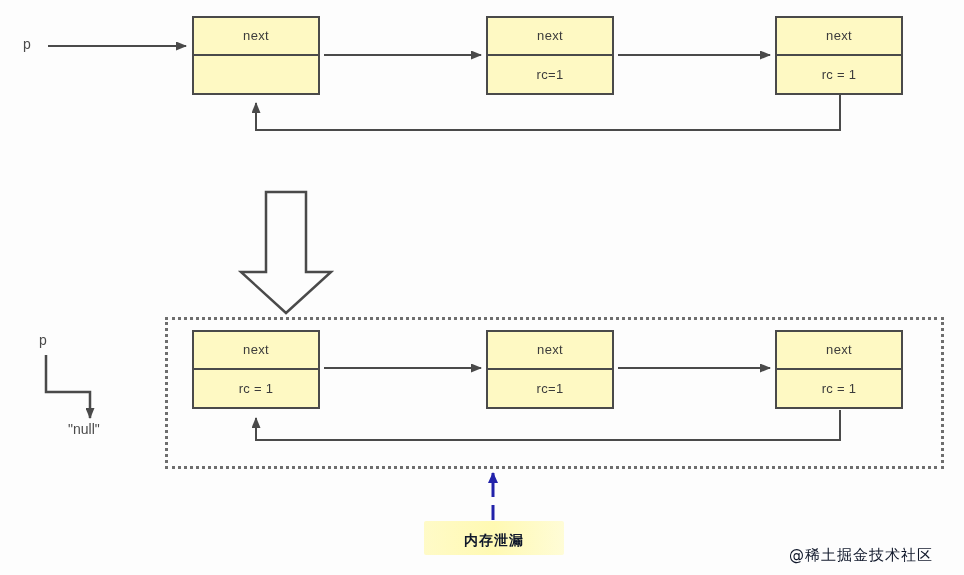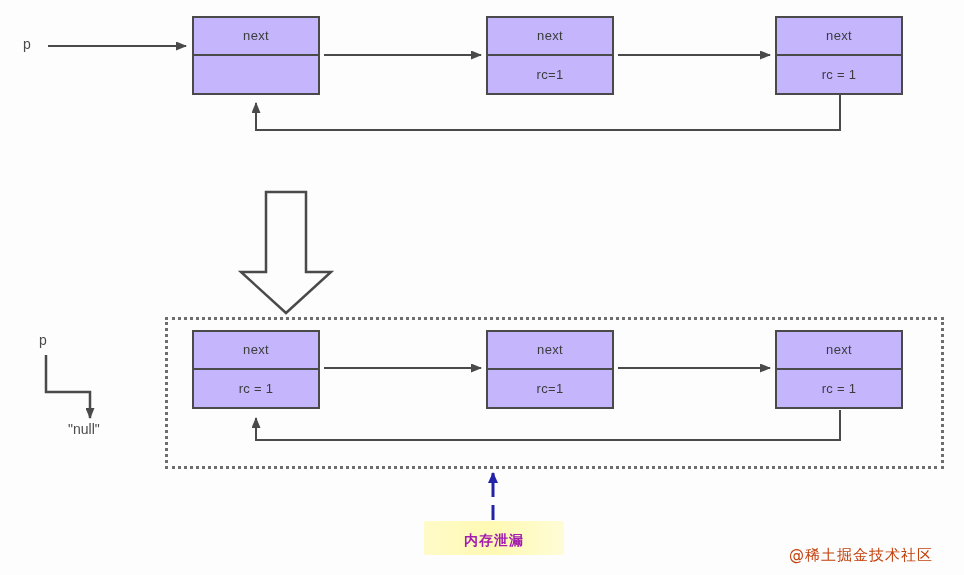--- a/index.html
+++ b/index.html
@@ -8,43 +8,43 @@
     font-family:"Liberation Sans","DejaVu Sans",sans-serif;
     background:#fdfdfd;
   }
   .canvas{position:absolute;inset:0;}
   svg.layer{position:absolute;left:0;top:0;width:964px;height:575px;}
 
   
   .node{
     position:absolute;
     border:2px solid #4a4a4a;
-    background:#c4b5fd;
+    background:#fef9c3;
     box-sizing:border-box;
     width:128px;height:79px;
   }
   .node .cell{
     height:50%;box-sizing:border-box;
     display:flex;align-items:center;justify-content:center;
     font-size:13px;color:#3c3c3c;letter-spacing:.3px;
   }
   .node .cell.top{border-bottom:2px solid #4a4a4a;}
 
   
   .lbl{
     position:absolute;font-size:14px;color:#4a4a4a;
     white-space:nowrap;
   }
   .lbl.null{font-size:14px;color:#4a4a4a;}
   .lbl.leak{
-    font-size:14px;color:#a21caf;font-weight:600;
+    font-size:14px;color:#0f172a;font-weight:600;
     font-family:"DejaVu Sans",sans-serif;letter-spacing:1px;
   }
   .lbl.brand{
-    font-size:15px;color:#c2410c;
+    font-size:15px;color:#0f172a;
     font-family:"DejaVu Sans",sans-serif;letter-spacing:1px;
   }
 
   
   .heap{
     position:absolute;
     left:165px;top:317px;width:779px;height:152px;
     border:3px dotted #6e6e6e;
     box-sizing:border-box;
     background:transparent;

